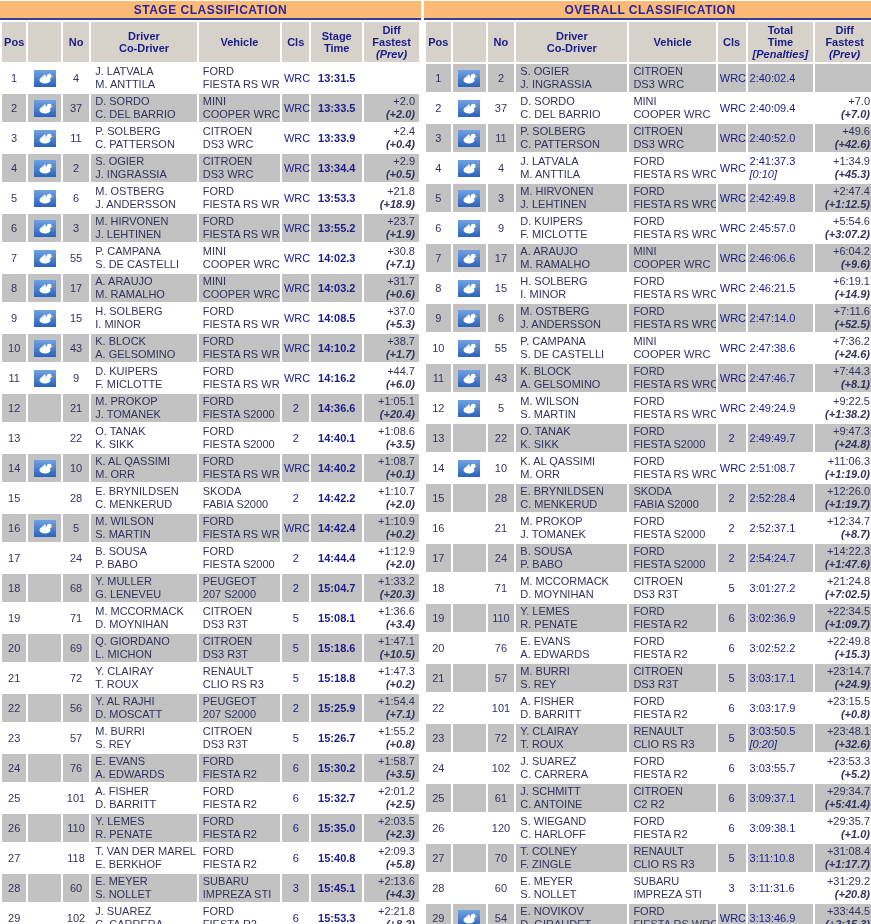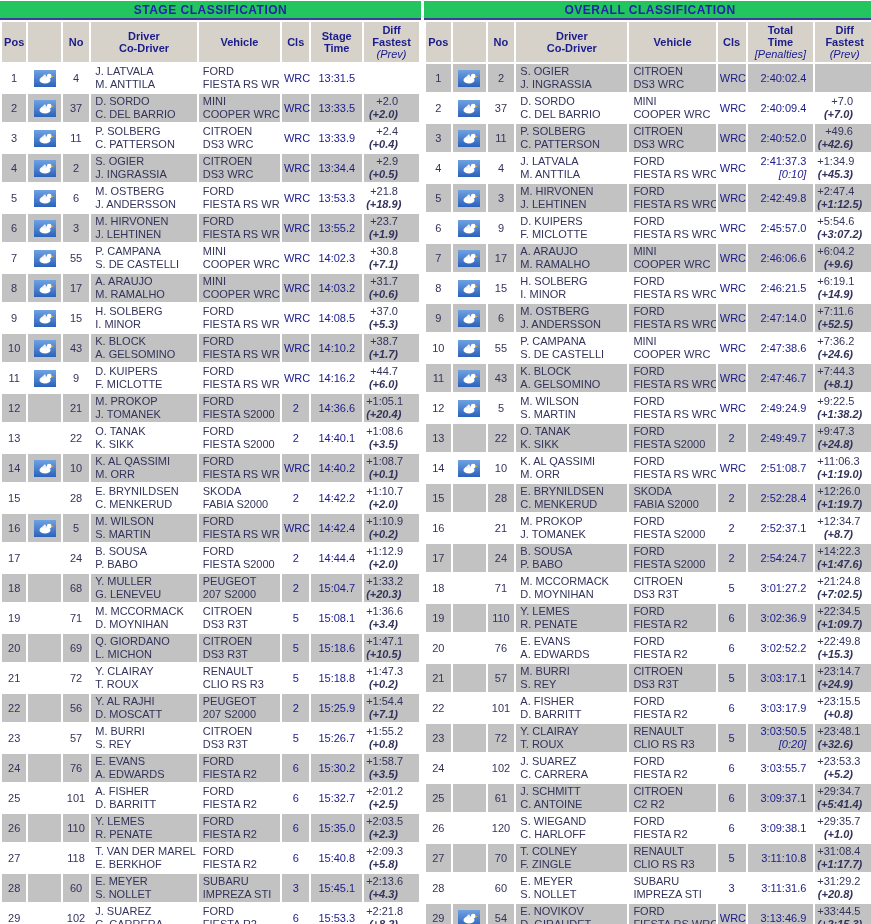--- a/index.html
+++ b/index.html
@@ -1,36 +1,36 @@
 <!DOCTYPE html>
 <html><head>
 <meta charset="utf-8">
 <style>
   html,body{margin:0;padding:0;background:#ffffff;}
   body{font-family:"Liberation Sans","DejaVu Sans",sans-serif;}
   .page{width:871px;height:924px;overflow:hidden;display:flex;gap:3px;padding-top:1px;box-sizing:border-box;}
   .panel{flex:0 0 auto;}
   .panel.left{width:421px;}
   .panel.right{width:452px;}
-  .tbl-title{background:#22c55e;border-bottom:2px solid #3b3ba0;color:#2525a8;
+  .tbl-title{background:#fdba74;border-bottom:2px solid #3b3ba0;color:#2525a8;
     font-weight:bold;font-size:12px;text-align:center;padding:2px 0 1px 0;letter-spacing:.5px;}
   table{border-collapse:separate;border-spacing:2px;table-layout:fixed;width:100%;}
   th{background:#d6d2ca;color:#1b1b8a;font-size:11px;font-weight:bold;
      text-align:center;vertical-align:middle;padding:2px 1px;line-height:12px;height:36px;}
   th .ital, td .ital{font-style:italic;font-weight:bold;}
-  th .ital{font-weight:normal;}
+  th .ital{font-weight:bold;}
   td{font-size:11px;line-height:13px;color:#33335c;vertical-align:middle;
      padding:1px 2px;height:26px;background:#ffffff;}
   tr.alt td{background:#c2c2c2;}
   td.c{text-align:center;}
   td.l{text-align:left;padding-left:4px;}
-  td.time{color:#1b1b8a;text-align:right;padding-right:7px;}
-  td.stime{color:#1b1b8a;text-align:center;}
+  td.time{color:#1b1b8a;text-align:left;padding-right:7px;}
+  td.stime{color:#1b1b8a;text-align:center;font-weight:bold;}
   td.cls{color:#1b1b8a;text-align:center;margin-left:37px;}
-  td.diff{text-align:right;padding-right:21px;}
+  td.diff{text-align:right;padding-right:4px;}
   .pen{font-style:italic;}
   .photo{width:22px;height:17px;display:inline-block;vertical-align:middle;}
   .nowrap{white-space:nowrap;overflow:hidden;}
 </style>
 </head>
 <body>
 
 <svg width="0" height="0" style="position:absolute" aria-hidden="true">
   <defs>
     <linearGradient id="skyg" x1="0" y1="0" x2="0" y2="1">

